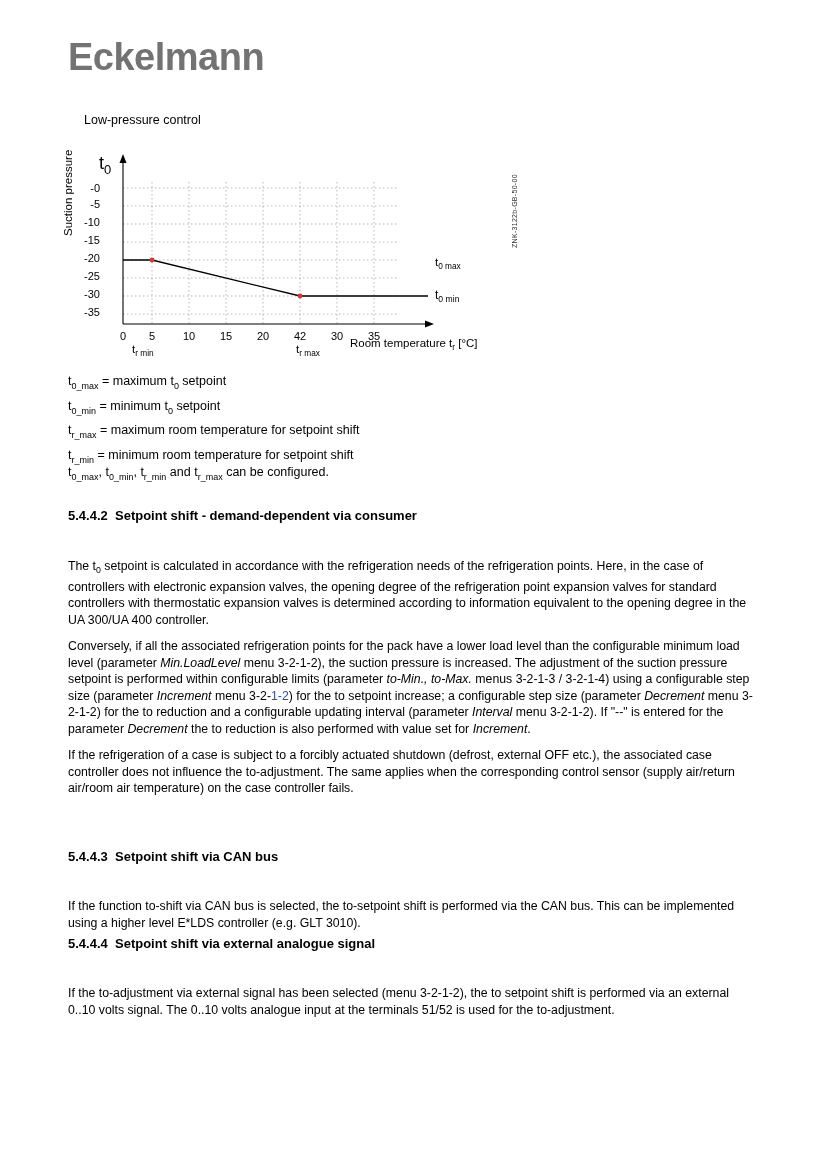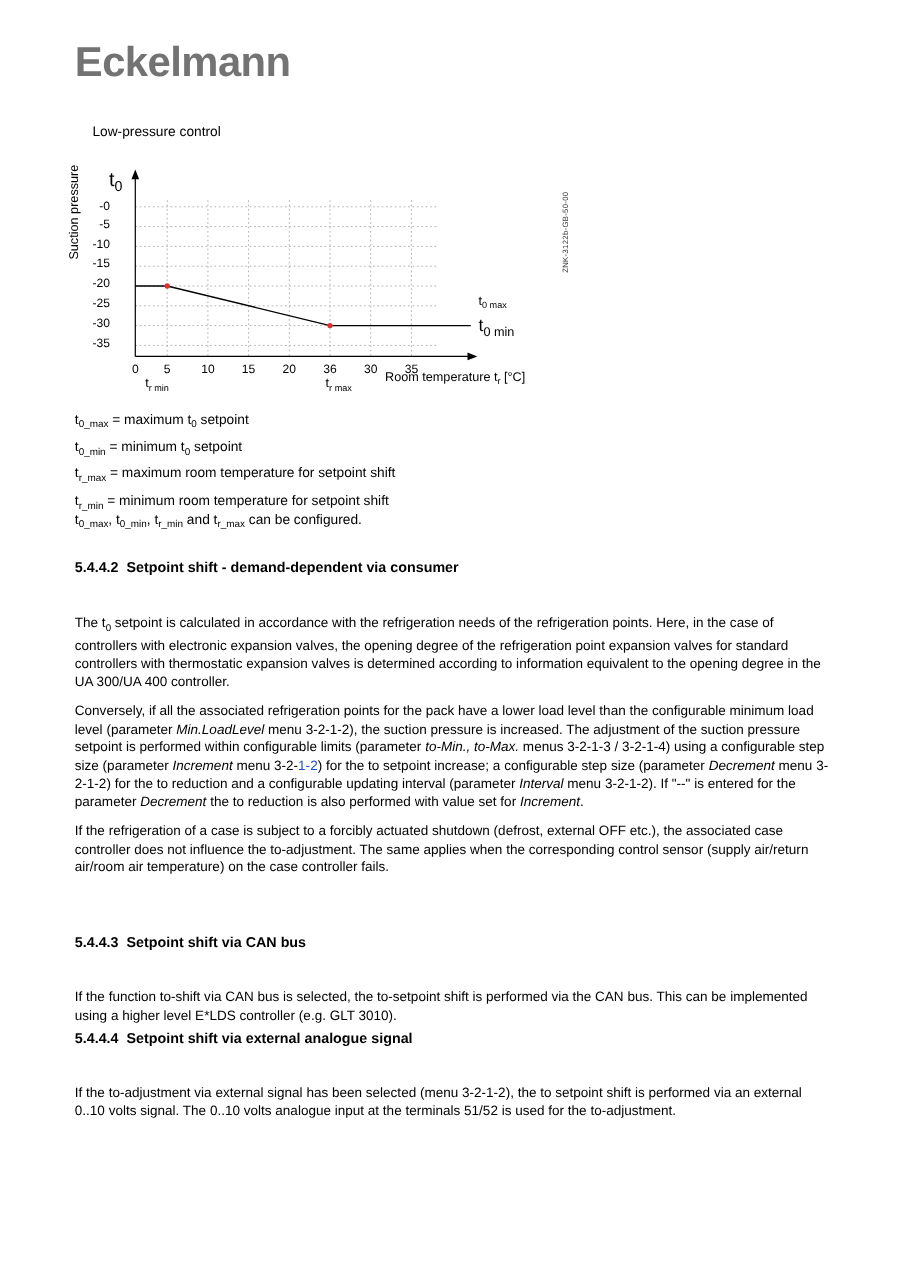--- a/index.html
+++ b/index.html
@@ -71,29 +71,29 @@
     width: 20px;
   }
   .axis-xtitle {
     position: absolute;
     font-size: 11.5px;
     white-space: nowrap;
   }
   .lbl-t0max {
     position: absolute;
     left: 367px;
-    top: 128px;
+    top: 116px;
     font-size: 11.5px;
     text-align: center;
   }
   .lbl-t0min {
     position: absolute;
     left: 367px;
     top: 148px;
-    font-size: 16px;
+    font-size: 12px;
   }
   .lbl-trmin {
     position: absolute;
     left: 64px;
     top: 203px;
     font-size: 11.5px;
   }
   .lbl-trmax {
     position: absolute;
     left: 228px;
@@ -177,21 +177,21 @@
     <div class="ytick" style="left:6px;  top:112px;">-20</div>
     <div class="ytick" style="left:6px;  top:130px;">-25</div>
     <div class="ytick" style="left:6px;  top:148px;">-30</div>
     <div class="ytick" style="left:6px;  top:166px;">-35</div>
 
     <div class="xtick" style="left:45px;  top:190px;">0</div>
     <div class="xtick" style="left:74px;  top:190px;">5</div>
     <div class="xtick" style="left:111px; top:190px;">10</div>
     <div class="xtick" style="left:148px; top:190px;">15</div>
     <div class="xtick" style="left:185px; top:190px;">20</div>
-    <div class="xtick" style="left:222px; top:190px;">36</div>
+    <div class="xtick" style="left:222px; top:190px;">42</div>
     <div class="xtick" style="left:259px; top:190px;">30</div>
     <div class="xtick" style="left:296px; top:190px;">35</div>
 
     <svg width="470" height="225" style="position:absolute;left:0;top:0;">
 
       <g stroke="#9a9a9a" stroke-width="0.7" stroke-dasharray="1.5,2.5">
         <line x1="55" y1="48" x2="330" y2="48"></line>
         <line x1="55" y1="66" x2="330" y2="66"></line>
         <line x1="55" y1="84" x2="330" y2="84"></line>
         <line x1="55" y1="102" x2="330" y2="102"></line>

